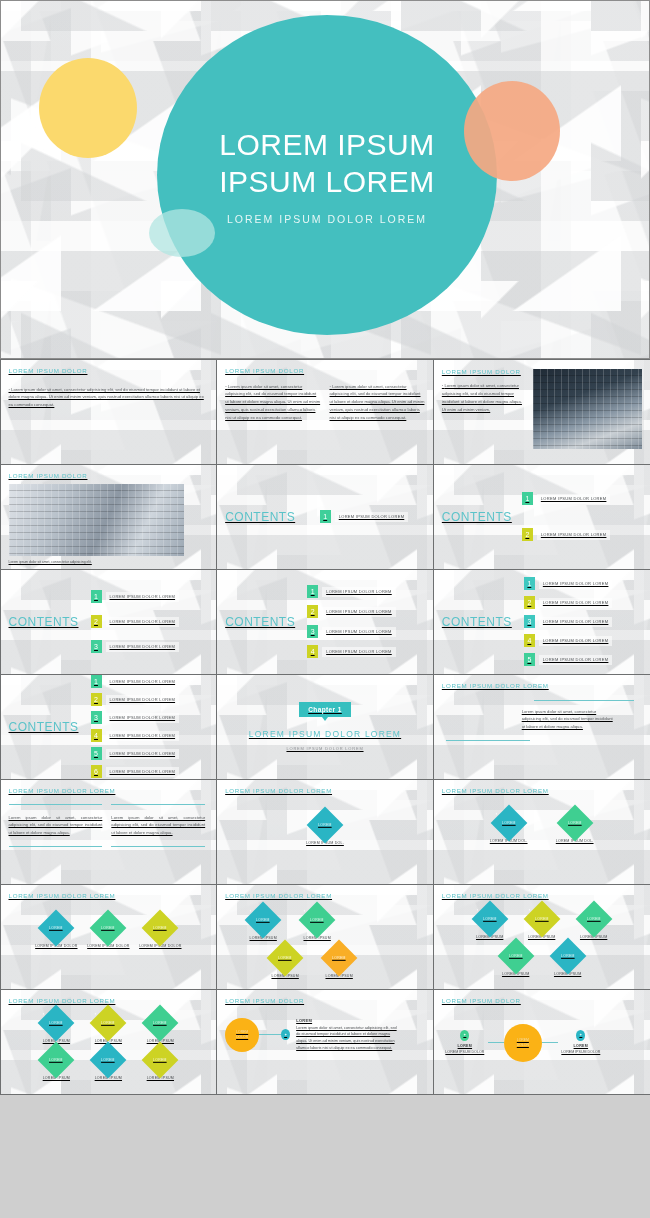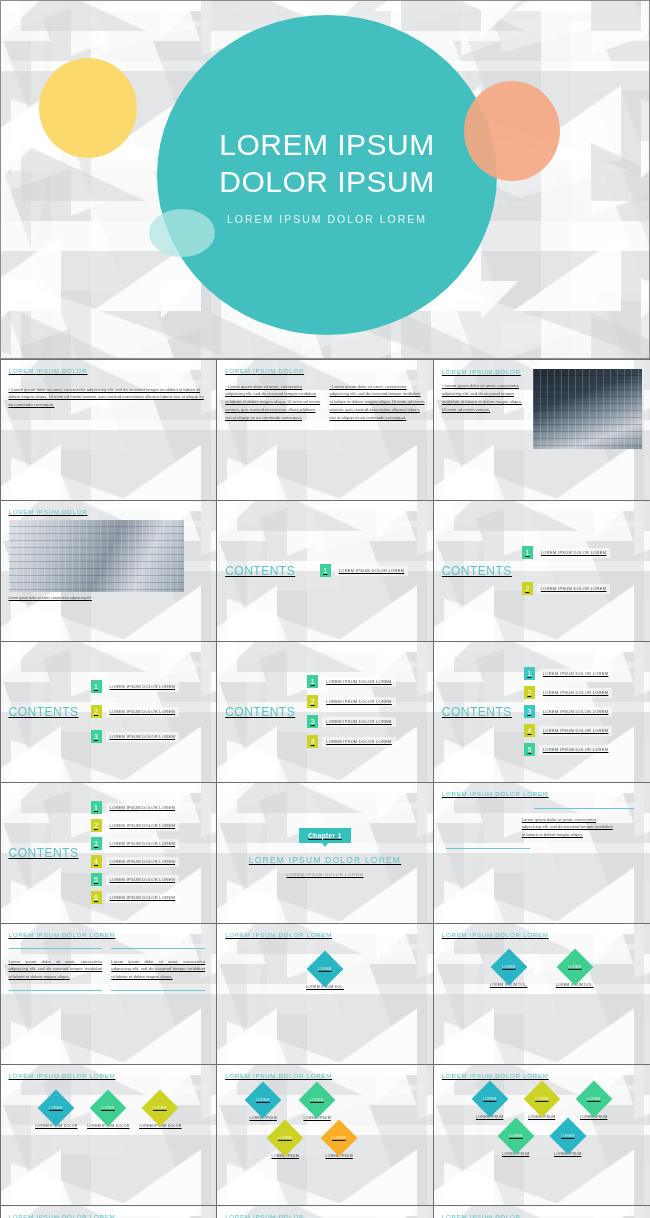--- a/index.html
+++ b/index.html
@@ -41,21 +41,21 @@
   #hero .c-mint   { left:148px; top:208px; width:66px; height:48px; background:#b2e5e1; opacity:.75; }
   #hero .hero-text { position:absolute; left:156px; top:14px; width:340px; height:320px;
                      display:flex; flex-direction:column; align-items:center; justify-content:center; }
   #hero h1 { color:#ffffff; font-size:30px; font-weight:400; line-height:1.25; letter-spacing:.5px;
              text-align:center; margin-bottom:12px; }
   #hero .sub { color:#e6f7f6; font-size:10.5px; letter-spacing:2px; text-align:center; }
 
   
   #grid { display:grid; grid-template-columns:repeat(3,1fr); width:650px; }
   .slide {
-    position:relative; height:142px; overflow:hidden;
+    position:relative; height:106px; overflow:hidden;
     border:1px solid #6d6f70; margin:-0.5px;
     padding:7px 8px;
   }
   .ttl { color:#5bc3c9; font-size:6.2px; letter-spacing:.7px; }
   .body-txt { color:#56595c; font-size:4.2px; line-height:1.9; }
   .body-txt.j { text-align:justify; }
   .bullet { color:#56595c; font-size:4.2px; line-height:1.9; }
   .bullet:before { content:"• "; color:#8d9094; }
 
   .contents-word { color:#5bc3c9; font-size:12px; letter-spacing:.5px; }
@@ -116,21 +116,21 @@
 <body>
 
 <div id="hero" class="poly">
   <div class="circ c-yellow"></div>
   <div class="circ c-main"></div>
   <div class="circ c-peach"></div>
   <div class="circ c-mint"></div>
   <div class="hero-text">
     <h1>
       <span>LOREM IPSUM</span><br>
-      <span>DOLOR IPSUM</span>
+      <span>IPSUM LOREM</span>
     </h1>
     <div class="sub">LOREM IPSUM DOLOR LOREM</div>
   </div>
 </div>
 
 <div id="grid">
 
   <div class="slide poly">
     <div class="ttl">LOREM IPSUM DOLOR</div>
     <div style="margin-top:12px">

